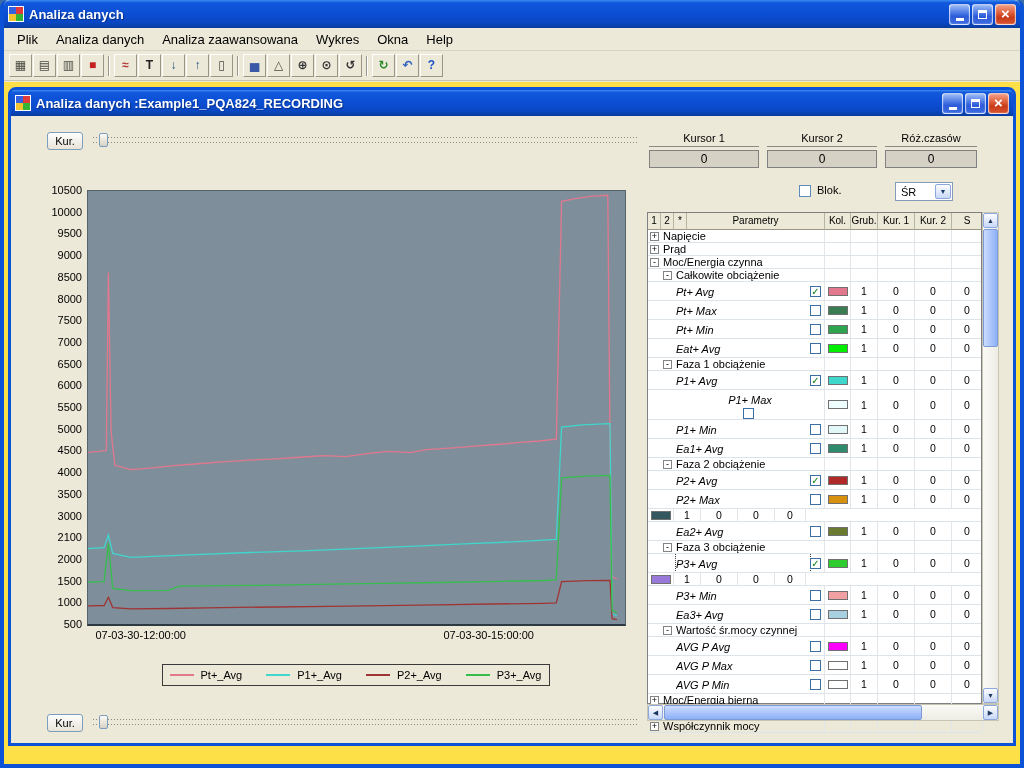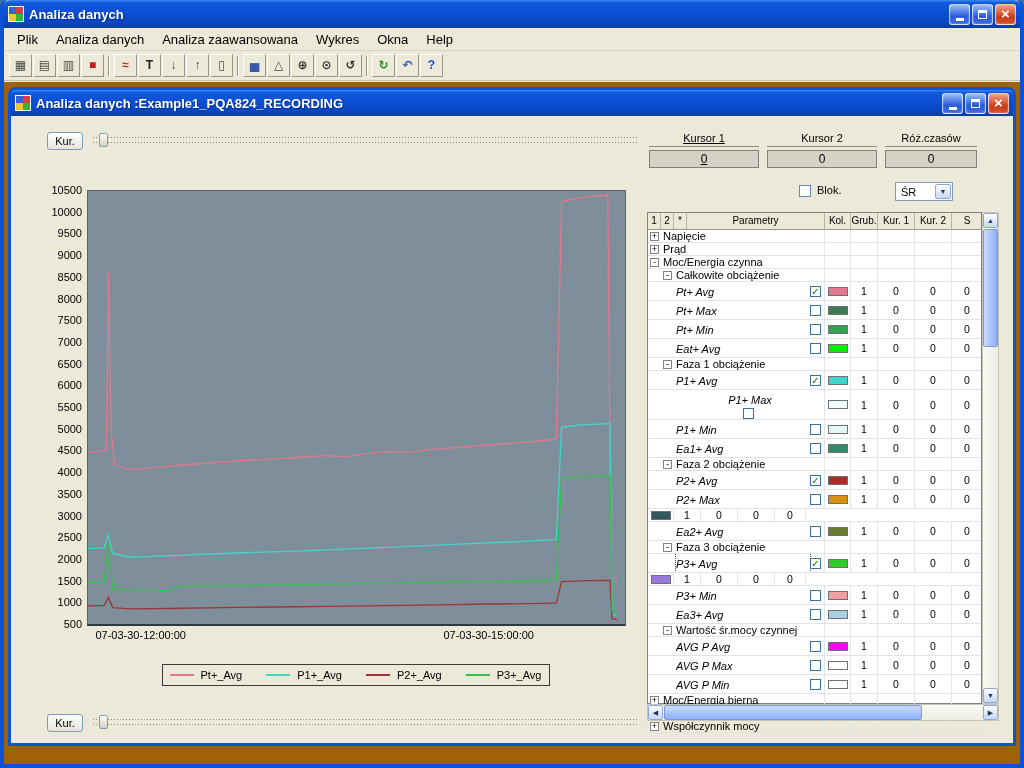--- a/index.html
+++ b/index.html
@@ -31,21 +31,21 @@
     border-bottom:1px solid #D8D4C4; background:#ECE9D8; }
   .menu-item { padding:3px 9px; font-size:13px; color:#000; cursor:default; }
   .toolbar { height:30px; display:flex; align-items:center; padding-left:5px; gap:1px;
     border-bottom:1px solid #C8C4B4; background:#ECE9D8; }
   .tb-btn { width:23px; height:23px; display:flex; align-items:center; justify-content:center;
     border:1px solid; border-color:#FFFFFF #9A9686 #9A9686 #FFFFFF; background:#ECE9D8; cursor:default; }
   .tb-glyph { font-size:12px; line-height:21px; font-weight:bold; }
   .tb-sep { width:2px; height:20px; border-left:1px solid #9A9686; border-right:1px solid #FFFFFF; margin:0 3px; }
 
   
-  .workspace { position:absolute; top:82px; left:0; right:0; bottom:0; background:#a16207; }
+  .workspace { position:absolute; top:82px; left:0; right:0; bottom:0; background:#fde047; }
   .inner-window { position:absolute; left:4px; top:5px; right:4px; bottom:18px;
     border:3px solid #0B52D6; border-radius:8px 8px 0 0; background:#ECE9D8; }
   .client { position:absolute; left:0; right:0; top:26px; bottom:0; background:#ECE9D8; }
 
   
   .slider-row { position:absolute; left:36px; width:592px; height:20px; }
   .kur-btn { position:absolute; left:0; top:0; width:36px; height:18px; font-size:11px;
     font-family:inherit; border:1px solid #7B9EBD; border-radius:3px;
     background:linear-gradient(#FEFEFE,#E8E4D8); cursor:default; }
   .slider-track { position:absolute; left:46px; top:5px; right:0; height:6px;
@@ -245,21 +245,21 @@
             <div class="ytick" style="top: 130.2px;">7500</div>
             <div class="ytick" style="top: 151.9px;">7000</div>
             <div class="ytick" style="top: 173.6px;">6500</div>
             <div class="ytick" style="top: 195.3px;">6000</div>
             <div class="ytick" style="top: 217px;">5500</div>
             <div class="ytick" style="top: 238.7px;">5000</div>
             <div class="ytick" style="top: 260.4px;">4500</div>
             <div class="ytick" style="top: 282.1px;">4000</div>
             <div class="ytick" style="top: 303.8px;">3500</div>
             <div class="ytick" style="top: 325.5px;">3000</div>
-            <div class="ytick" style="top: 347.2px;">2500</div>
+            <div class="ytick" style="top: 347.2px;">2100</div>
             <div class="ytick" style="top: 368.9px;">2000</div>
             <div class="ytick" style="top: 390.6px;">1500</div>
             <div class="ytick" style="top: 412.3px;">1000</div>
             <div class="ytick" style="top: 434px;">500</div>
           </div>
         <div class="plot" id="plot" style="background: rgb(126, 143, 155);">
           <svg id="plot-svg" width="537" height="434">
               <polyline points="0.0,261.3 10.7,260.4 18.3,259.5 20.4,81.6 23.1,240.9 26.9,274.3 43.0,278.6 64.4,276.9 85.9,274.7 107.4,273.0 134.3,270.8 161.1,269.1 187.9,267.8 214.8,266.0 236.3,264.7 257.8,265.6 279.2,262.6 300.7,260.4 322.2,261.7 338.3,258.7 365.2,256.9 386.6,255.2 408.1,253.5 429.6,251.7 451.1,250.0 468.3,248.2 473.6,10.4 488.7,7.4 504.8,5.2 519.8,4.3 522.0,247.4 523.6,385.4 528.9,388.0" fill="none" stroke="#E2788E" stroke-width="1.3"></polyline>
               <polyline points="0.0,357.6 16.1,356.7 20.4,344.2 24.7,362.4 43.0,366.3 64.4,365.4 107.4,363.7 161.1,361.5 214.8,359.8 268.5,357.6 322.2,355.4 375.9,352.8 429.6,350.7 468.3,348.5 473.6,236.1 494.0,233.9 510.1,233.1 522.0,232.6 524.1,422.7 528.9,424.9" fill="none" stroke="#3FD6CC" stroke-width="1.3"></polyline>
               <polyline points="0.0,414.9 16.1,414.5 20.4,406.2 24.7,416.6 43.0,417.9 80.5,417.5 134.3,416.6 187.9,416.0 241.7,415.3 295.4,414.7 349.1,413.8 402.8,413.0 456.4,412.3 468.3,411.9 473.6,390.6 499.4,389.7 522.0,389.3 524.1,427.7 528.9,428.6" fill="none" stroke="#A03434" stroke-width="1.3"></polyline>
@@ -292,21 +292,21 @@
         </div>
 
         <div class="slider-row" style="top:598px;">
           <button class="kur-btn">Kur.</button>
           <div class="slider-track">
             <div class="slider-thumb"></div>
           </div>
         </div>
 
         <div class="rpanel">
-          <div class="cgroup" style="left:2px;width:110px;text-decoration:underline;">
+          <div class="cgroup" style="left:2px;width:110px;">
             <div class="clabel">Kursor 1</div>
             <div class="cvalue">0</div>
           </div>
           <div class="cgroup" style="left:120px;width:110px;">
             <div class="clabel">Kursor 2</div>
             <div class="cvalue">0</div>
           </div>
           <div class="cgroup" style="left:238px;width:92px;">
             <div class="clabel">Róż.czasów</div>
             <div class="cvalue">0</div>

